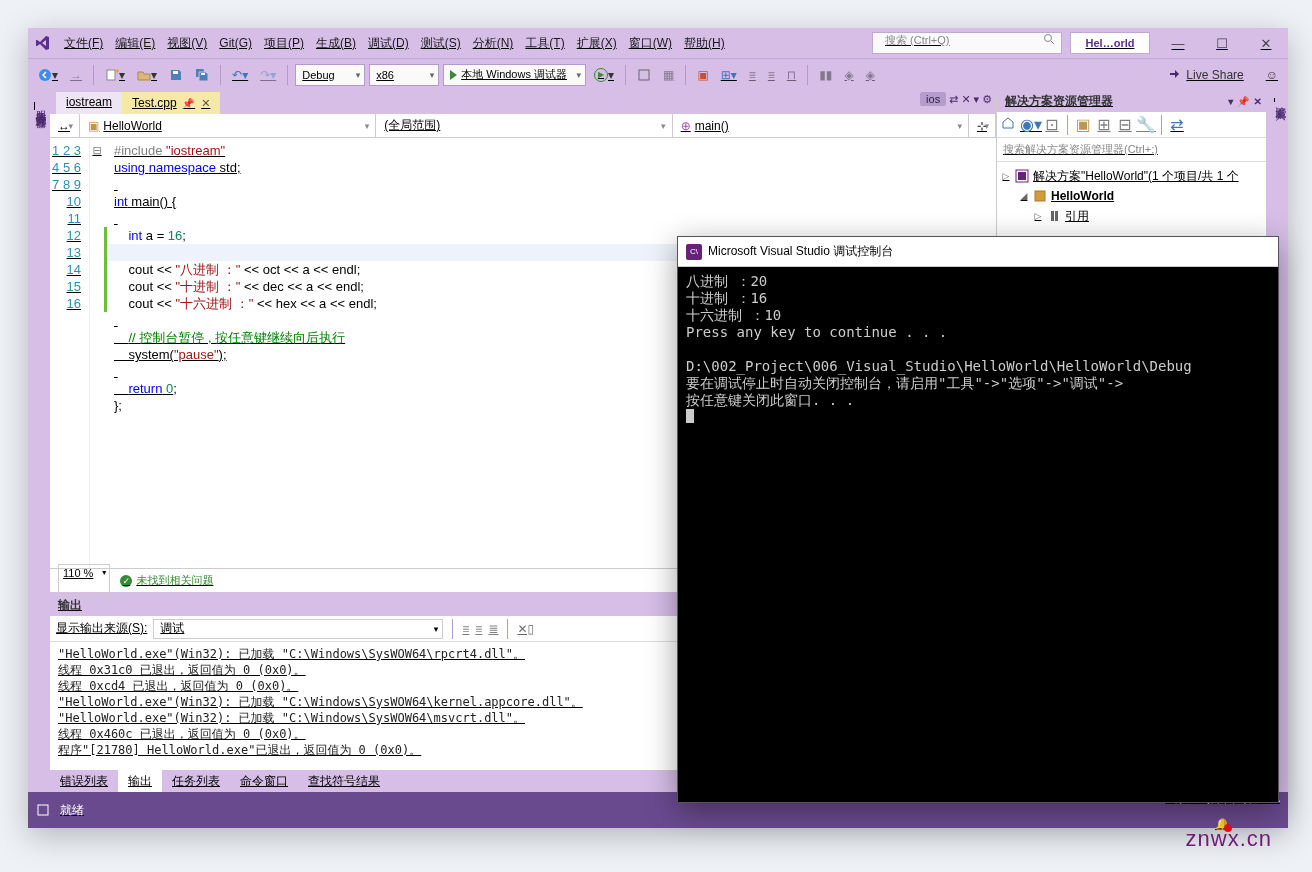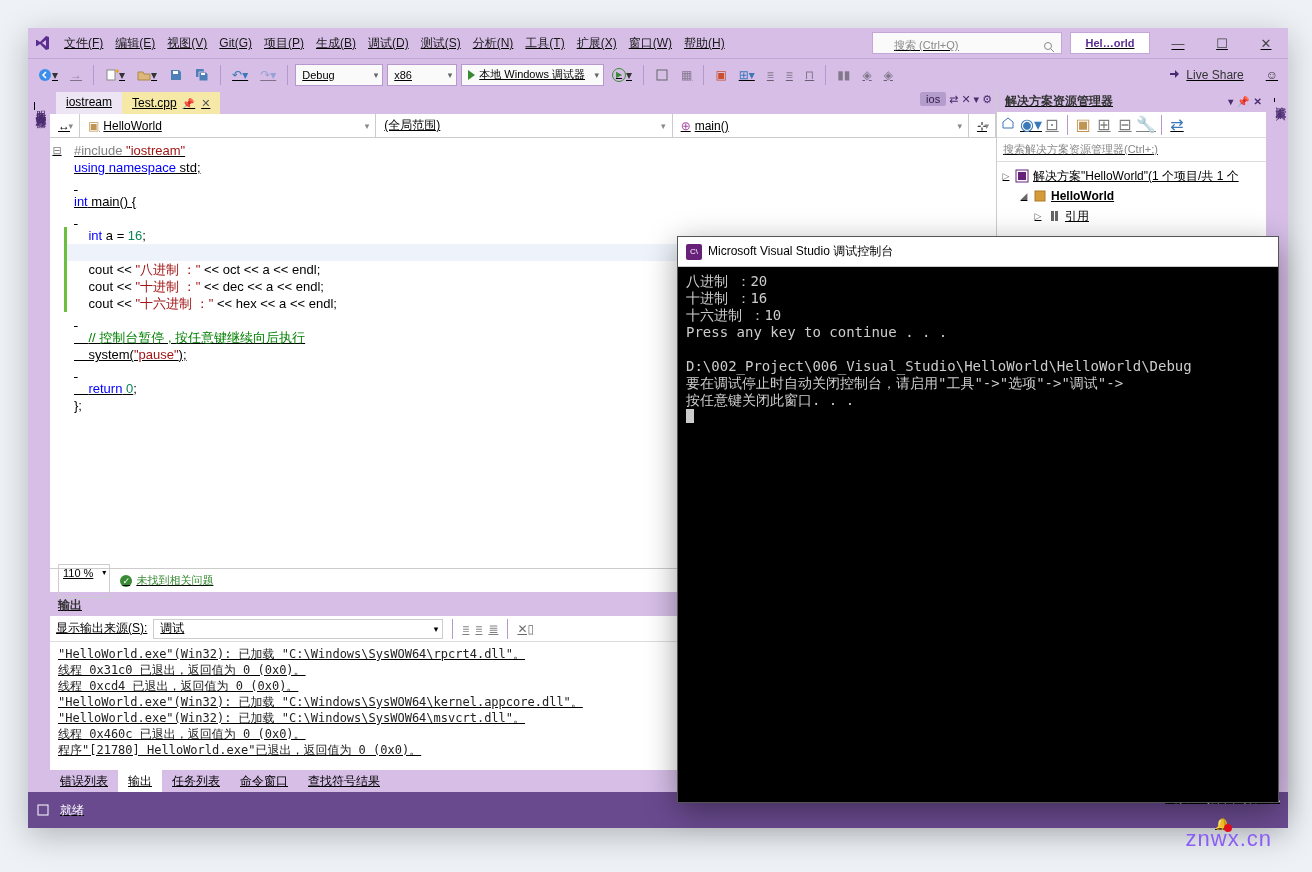--- a/index.html
+++ b/index.html
@@ -2,21 +2,21 @@
 <html><head>
 <meta charset="utf-8">
 <style>
 * { margin:0; padding:0; box-sizing:border-box; font-family:"Microsoft YaHei","Segoe UI",sans-serif; }
 body { background:#eef2f7; width:1312px; height:872px; overflow:hidden; position:relative; }
 .vs-window { position:absolute; left:28px; top:28px; width:1260px; height:800px; background:#fff; box-shadow:0 8px 30px rgba(0,0,0,.25); display:flex; flex-direction:column;text-decoration:underline; }
 .title-bar { height:30px; background:#d6bee7; display:flex; align-items:center; font-size:12px; color:#1a1a1a; }
 .vs-logo { width:30px; display:flex; align-items:center; justify-content:center; color:#5c2d91; font-size:16px; }
 .menu-bar { display:flex; gap:0; }
 .menu-item { padding:0 6px; height:30px; line-height:30px; cursor:default; }
-.search-box { margin-left:auto; margin-right:8px; width:190px; height:22px; background:#fafafa; border:1px solid #c3a7d8; display:flex; align-items:flex-end; padding:0 21px; color:#888; font-size:11px; position:relative; }
+.search-box { margin-left:auto; margin-right:8px; width:190px; height:22px; background:#fafafa; border:1px solid #c3a7d8; display:flex; align-items:flex-start; padding:0 12px; color:#888; font-size:11px; position:relative; }
 .search-box svg { position:absolute; right:6px; }
 .proj-sel { width:80px; height:22px; background:#fff; border:1px solid #c3a7d8; display:flex; align-items:center; justify-content:center; margin-right:6px; color:#5c2d91; font-size:11px; font-weight:bold; }
 .win-ctrls { display:flex; }
 .win-ctrls div { width:44px; height:30px; display:flex; align-items:center; justify-content:center; color:#444; font-size:13px; }
 .toolbar { height:32px; background:#d6bee7; border-top:1px solid #c3a7d8; display:flex; align-items:center; padding:0 6px; gap:4px; font-size:12px; }
 .tb-btn { height:24px; display:flex; align-items:center; padding:0 4px; color:#333; cursor:default; }
 .tb-btn svg { display:block; }
 .tb-sep { width:1px; height:20px; background:#b698ce; margin:0 3px; }
 .tb-combo { height:22px; background:#fafafa; border:1px solid #b698ce; padding:0 18px 0 6px; display:flex; align-items:center; position:relative; font-size:11px; }
 .tb-combo::after { content:"▾"; position:absolute; right:4px; font-size:9px; color:#666; }
@@ -74,21 +74,21 @@
 .status-bar { height:36px; background:#6a4a8f; color:#fff; display:flex; align-items:center; padding:0 8px; font-size:12px; gap:10px; }
 .status-bar .right { margin-left:auto; display:flex; align-items:center; gap:10px;flex-direction:column; }
 .status-bar .bell { position:relative; }
 .status-bar .bell::after { content:""; width:8px; height:8px; background:#e81123; border-radius:50%; position:absolute; bottom:-1px; right:-2px; }
 
 .console-win { position:absolute; left:678px; top:237px; width:600px; height:565px; background:#000; box-shadow:0 0 0 1px #555, 0 8px 30px rgba(0,0,0,.4); display:flex; flex-direction:column; }
 .console-title { height:30px; background:#fff; color:#000; display:flex; align-items:center; padding:0 8px; font-size:12px; gap:6px; border-bottom:1px solid #ccc; }
 .console-ico { width:16px; height:16px; background:#68217a; color:#fff; font-size:8px; display:flex; align-items:center; justify-content:center; border-radius:2px; }
 .console-body { flex:1; color:#ccc; font-family:Consolas,"NSimSun",monospace; font-size:14px; padding:6px 8px; line-height:17px; white-space:pre-wrap; word-break:break-all; }
 .cursor-blink { display:inline-block; width:8px; height:14px; background:#ccc; }
-.watermark { position:absolute; right:40px; bottom:20px; color:#8b5cf6; font-size:22px; font-weight:300; letter-spacing:1px; pointer-events:none; }
+.watermark { position:absolute; right:40px; bottom:20px; color:#701a75; font-size:22px; font-weight:300; letter-spacing:1px; pointer-events:none; }
 </style>
 </head>
 <body>
 
 <div class="vs-window">
   <div class="title-bar">
     <div class="vs-logo">
       <svg width="16" height="16" viewBox="0 0 16 16">
           <path d="M11 1L5 7 2 5 1 5v6l1 0 3-2 6 6 3-1V2l-3-1zM11 11L7 8l4-3v6z" fill="#5c2d91"></path>
         </svg>
@@ -147,21 +147,21 @@
         <svg width="14" height="14">
           <path d="M1 1h7l1 1v7H1z" fill="#4d7fb8"></path>
           <path d="M4 4h7l2 2v7H4z" fill="#4d7fb8" stroke="#d6bee7"></path>
           <rect x="6" y="5" width="4" height="2" fill="#fff"></rect>
         </svg>
       </div>
     <div class="tb-sep"></div>
     <div class="tb-btn" style="color:#3b78b8">↶▾</div>
     <div class="tb-btn" style="color:#3b78b8;opacity:.4">↷▾</div>
     <div class="tb-sep"></div>
-    <div class="tb-combo" style="width:88px">Debug</div>
+    <div class="tb-combo" style="width:70px">Debug</div>
     <div class="tb-combo" style="width:70px">x86</div>
     <div class="run-btn">
         <span class="play-tri"></span>
         <span>本地 Windows 调试器</span>
       </div>
     <div class="tb-btn"><span style="color:#388a34;border:1px solid #388a34;border-radius:50%;width:14px;height:14px;display:flex;align-items:center;justify-content:center;font-size:8px">▶</span>▾</div>
     <div class="tb-sep"></div>
     <div class="tb-btn">
         <svg width="14" height="14">
           <rect x="2" y="2" width="10" height="10" fill="none" stroke="#666"></rect>
@@ -213,20 +213,37 @@
         <div class="nav-cell">
             <span>(全局范围)</span>
           </div>
         <div class="nav-cell">
             <span style="color:#a84da8;margin-right:4px">⊕</span>
             <span>main()</span>
           </div>
         <div class="nav-cell" style="flex:0 0 24px">⊹</div>
       </div>
       <div class="editor">
+        <div class="gutter" id="gutter">1
+2
+3
+4
+5
+6
+7
+8
+9
+10
+11
+12
+13
+14
+15
+16
+</div>
         <div class="fold-col" id="fold"> 
  
  
 ⊟
  
  
  
  
  
  

